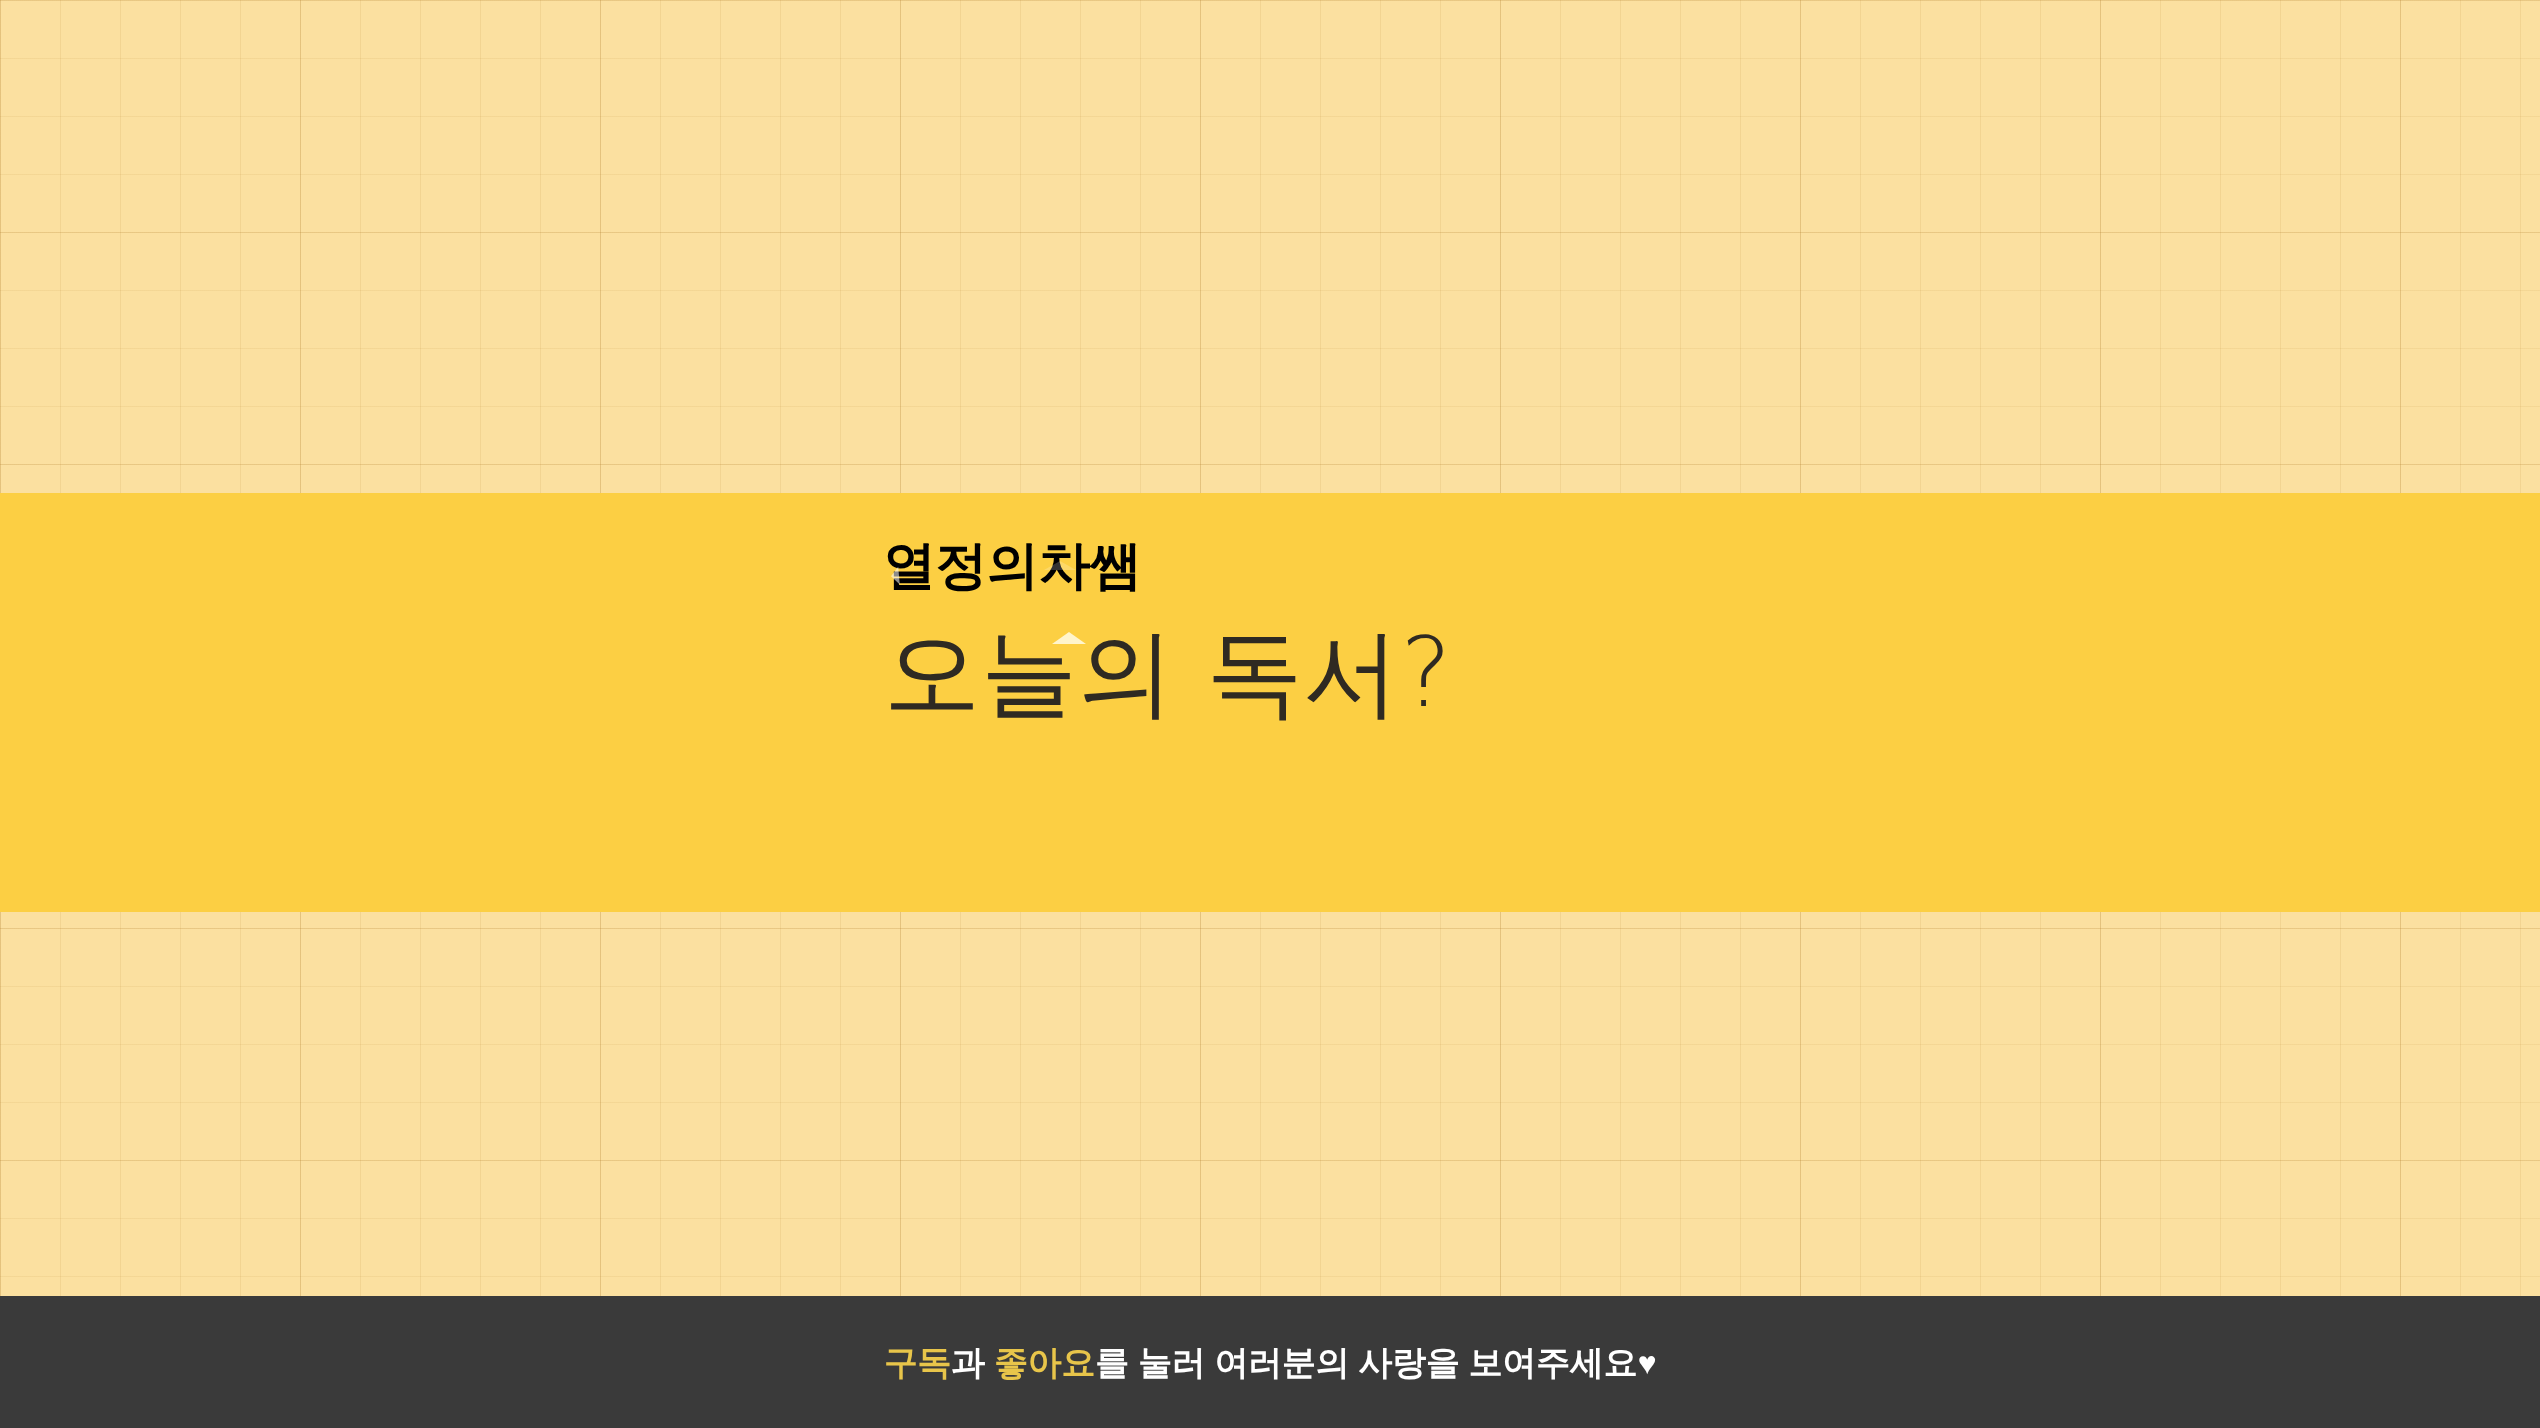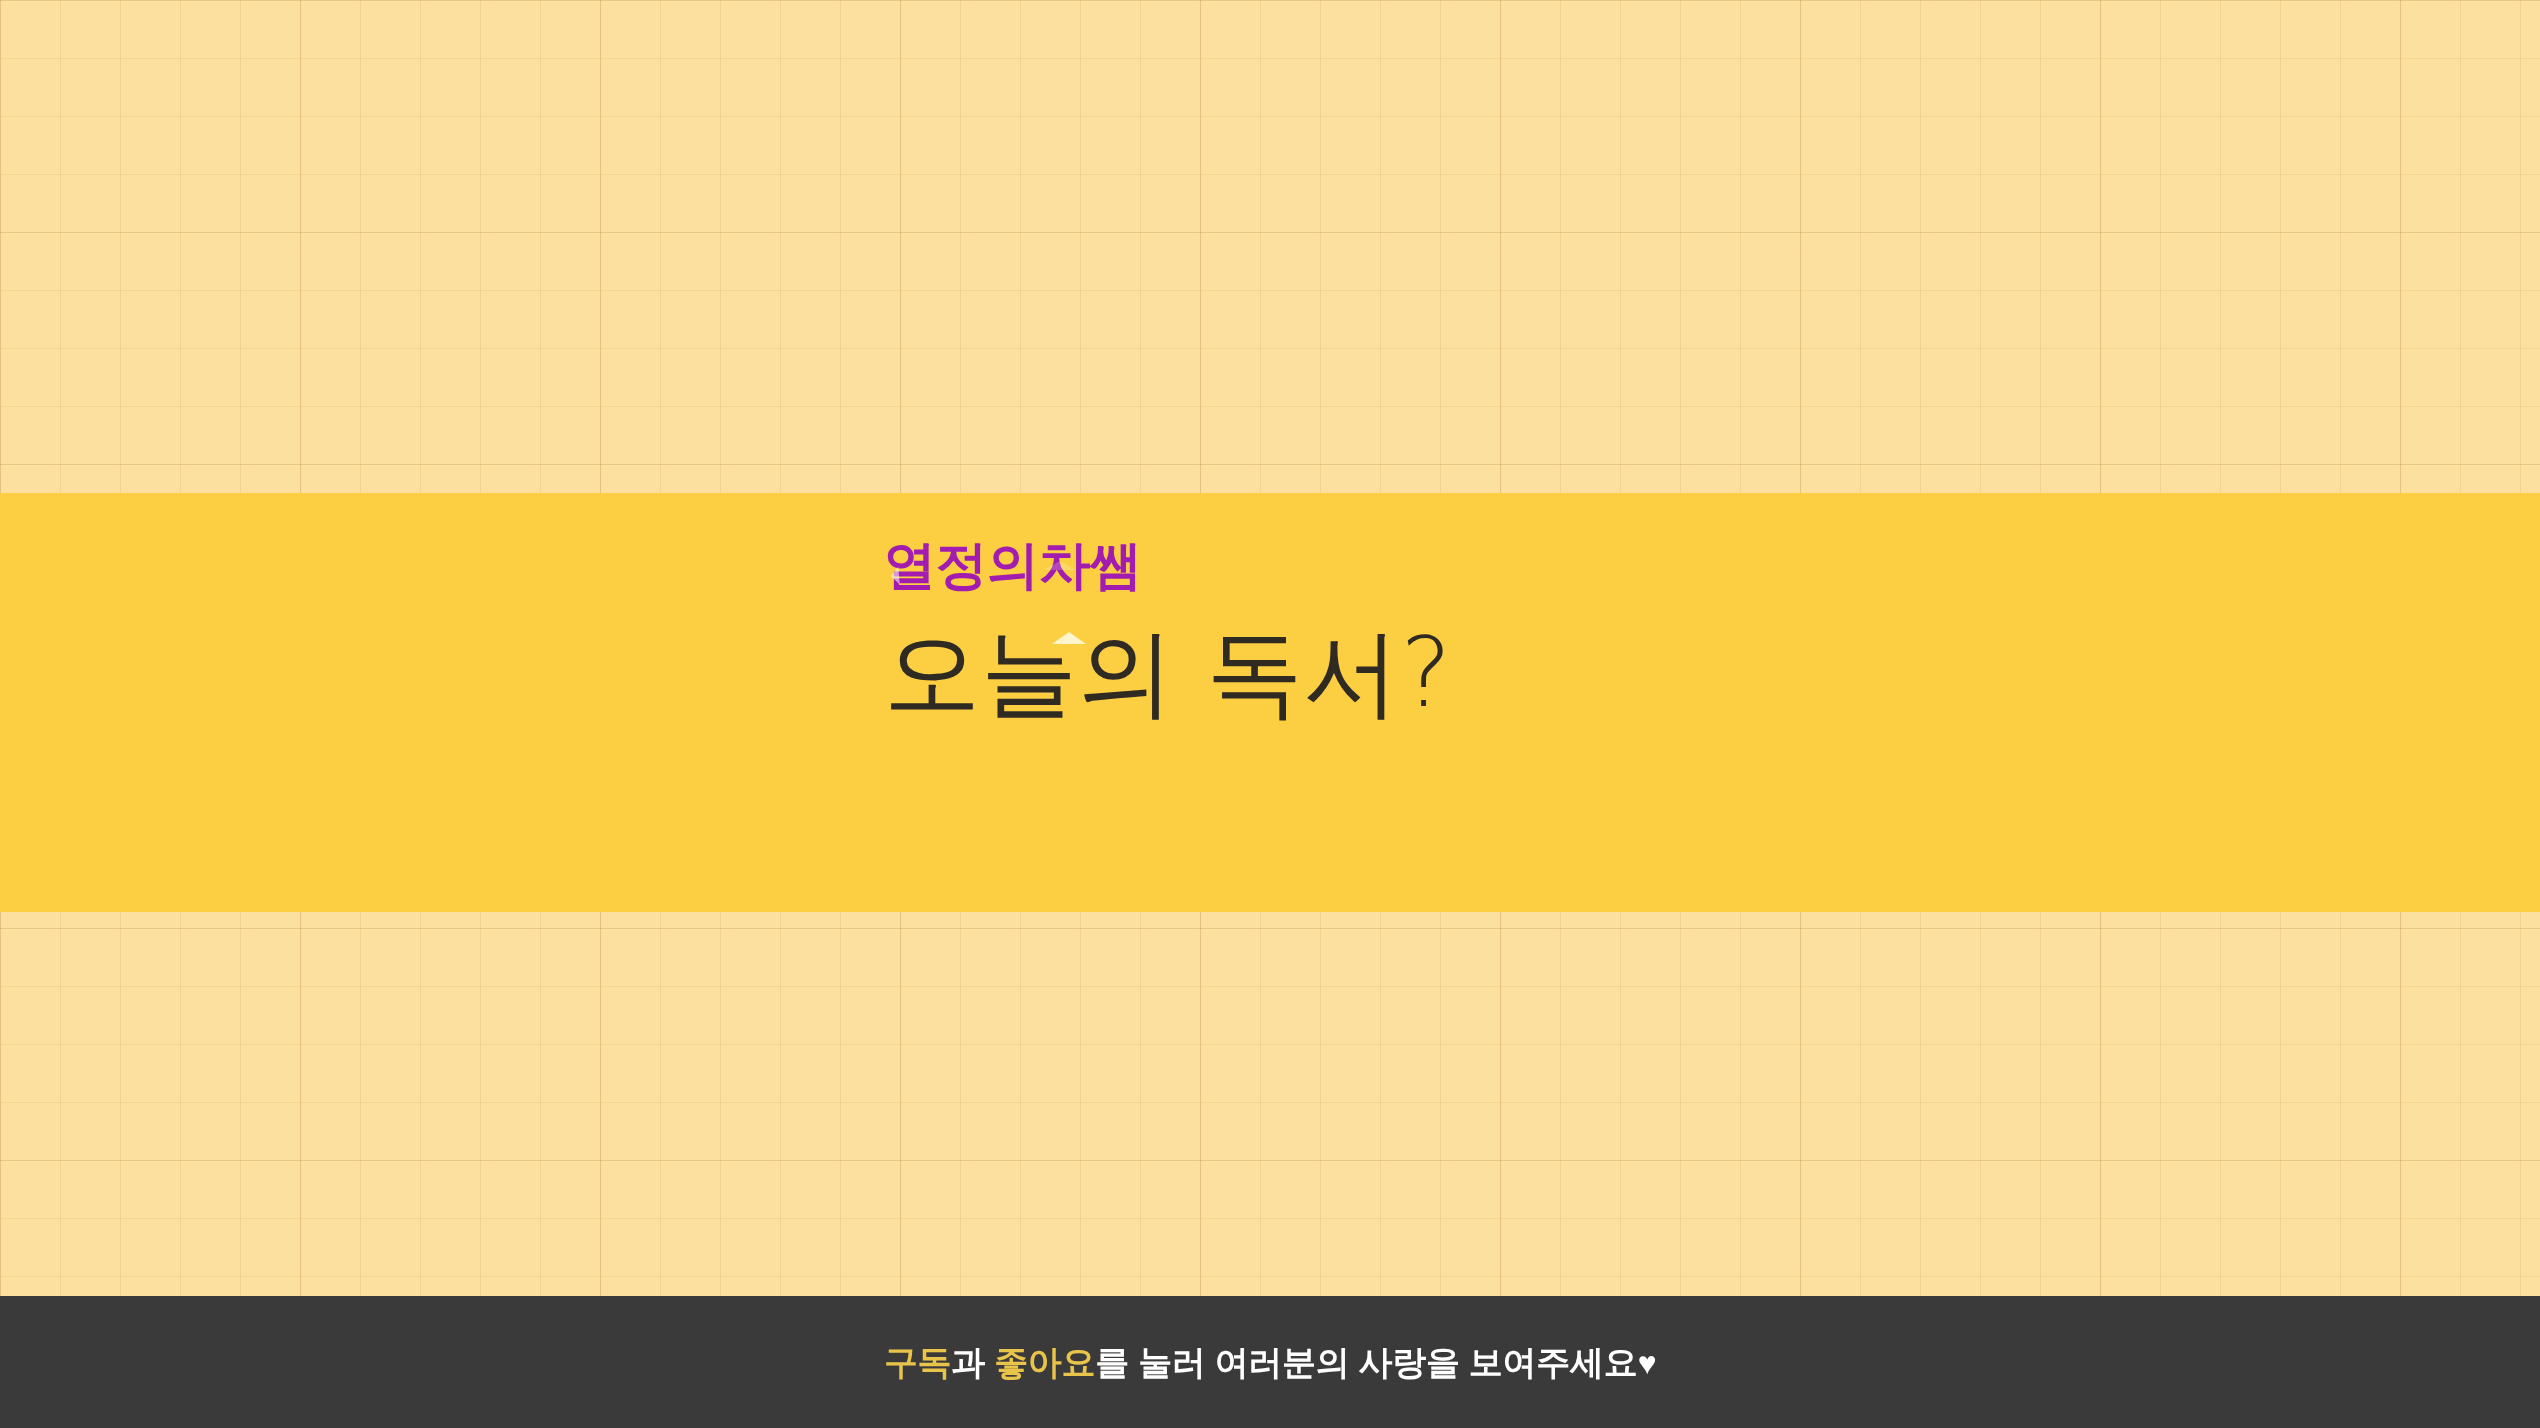--- a/index.html
+++ b/index.html
@@ -174,21 +174,21 @@
   <div id="grid-texture"></div>
   <div id="grid-texture-major"></div>
 
   <div id="highlight-band" style="background-color: rgb(252, 207, 67);">
     <div id="band-content">
 
       <div id="brand-line">
         <span class="sparkle" id="sparkle-top-left"></span>
         <span class="sparkle" id="sparkle-top-mid"></span>
         <span class="sparkle" id="sparkle-bottom-caret"></span>
-        <span id="brand-name" style="color: #a21caf;">열정의차쌤</span>
+        <span id="brand-name" style="color: #000000;">열정의차쌤</span>
       </div>
 
       <div id="main-title" style="color: rgb(47, 42, 34);">오늘의 독서?</div>
 
     </div>
   </div>
 
   <div id="bottom-bar" style="background-color: rgb(58, 58, 58);">
     <div id="bottom-bar-text" style="color: rgb(255, 255, 255);">
       <span class="accent" style="color: rgb(232, 197, 74);">구독</span><span>과 </span><span class="accent" style="color: rgb(232, 197, 74);">좋아요</span><span>를 눌러 여러분의 사랑을 보여주세요</span><span class="heart">♥</span>

